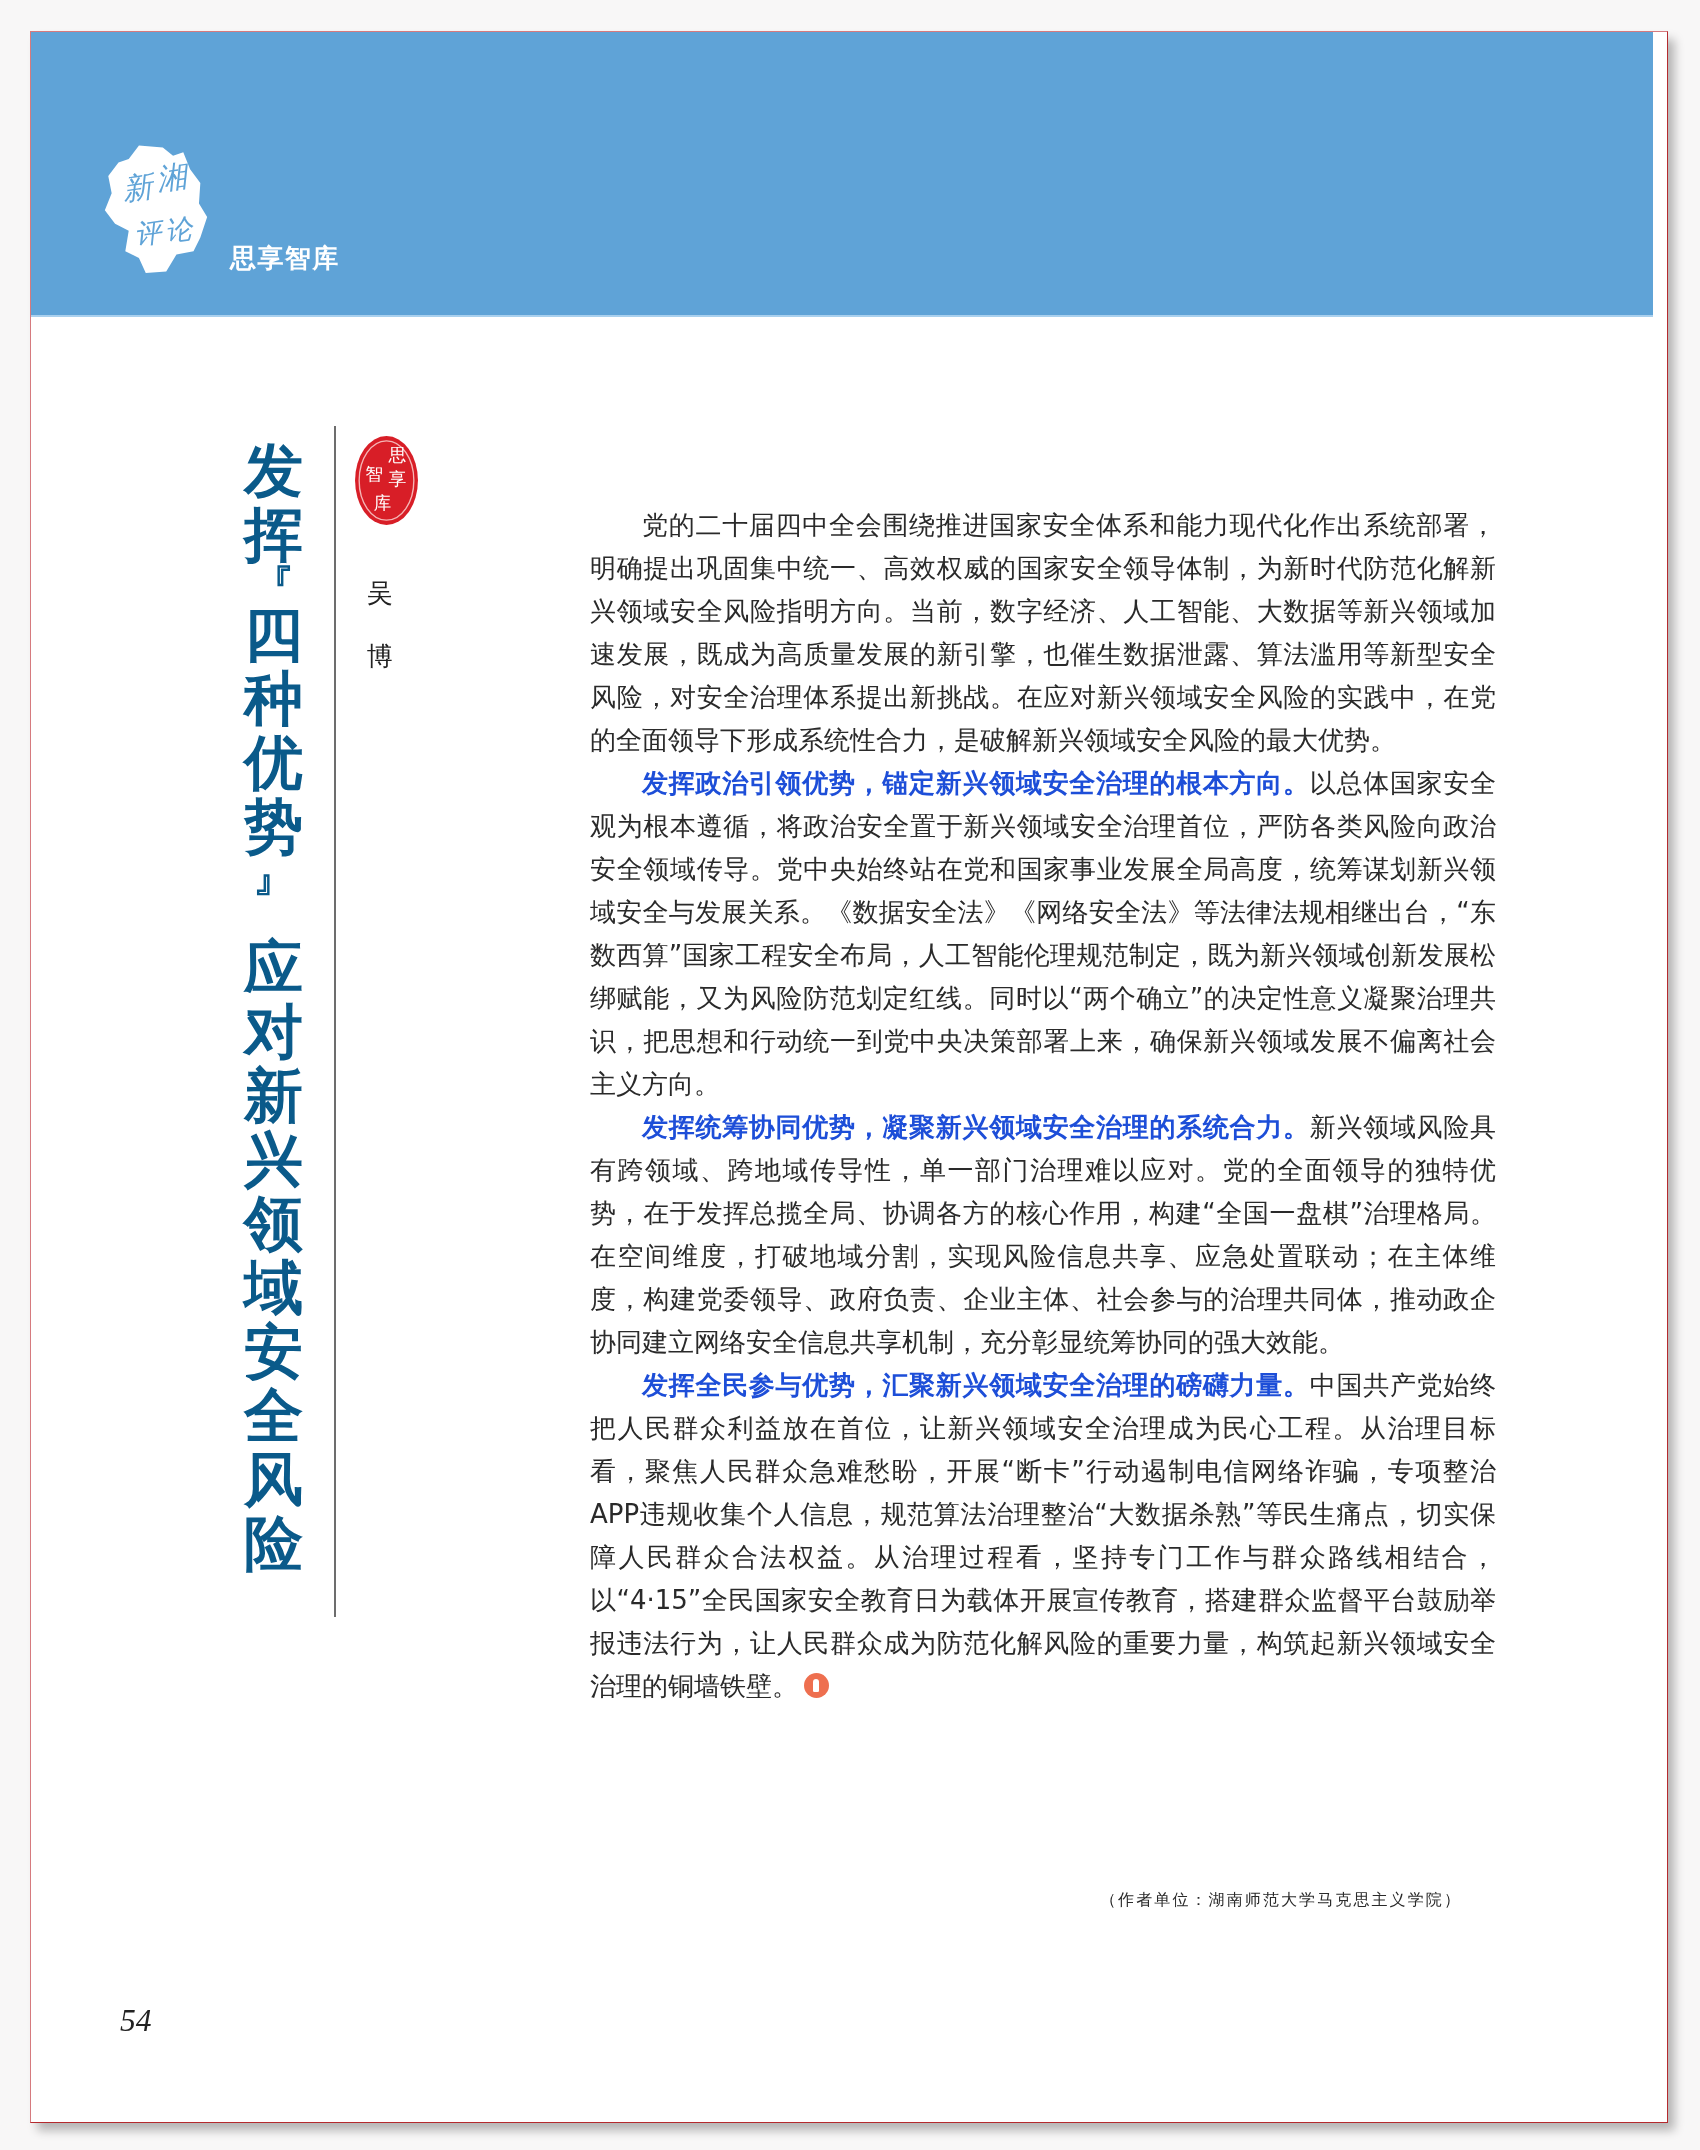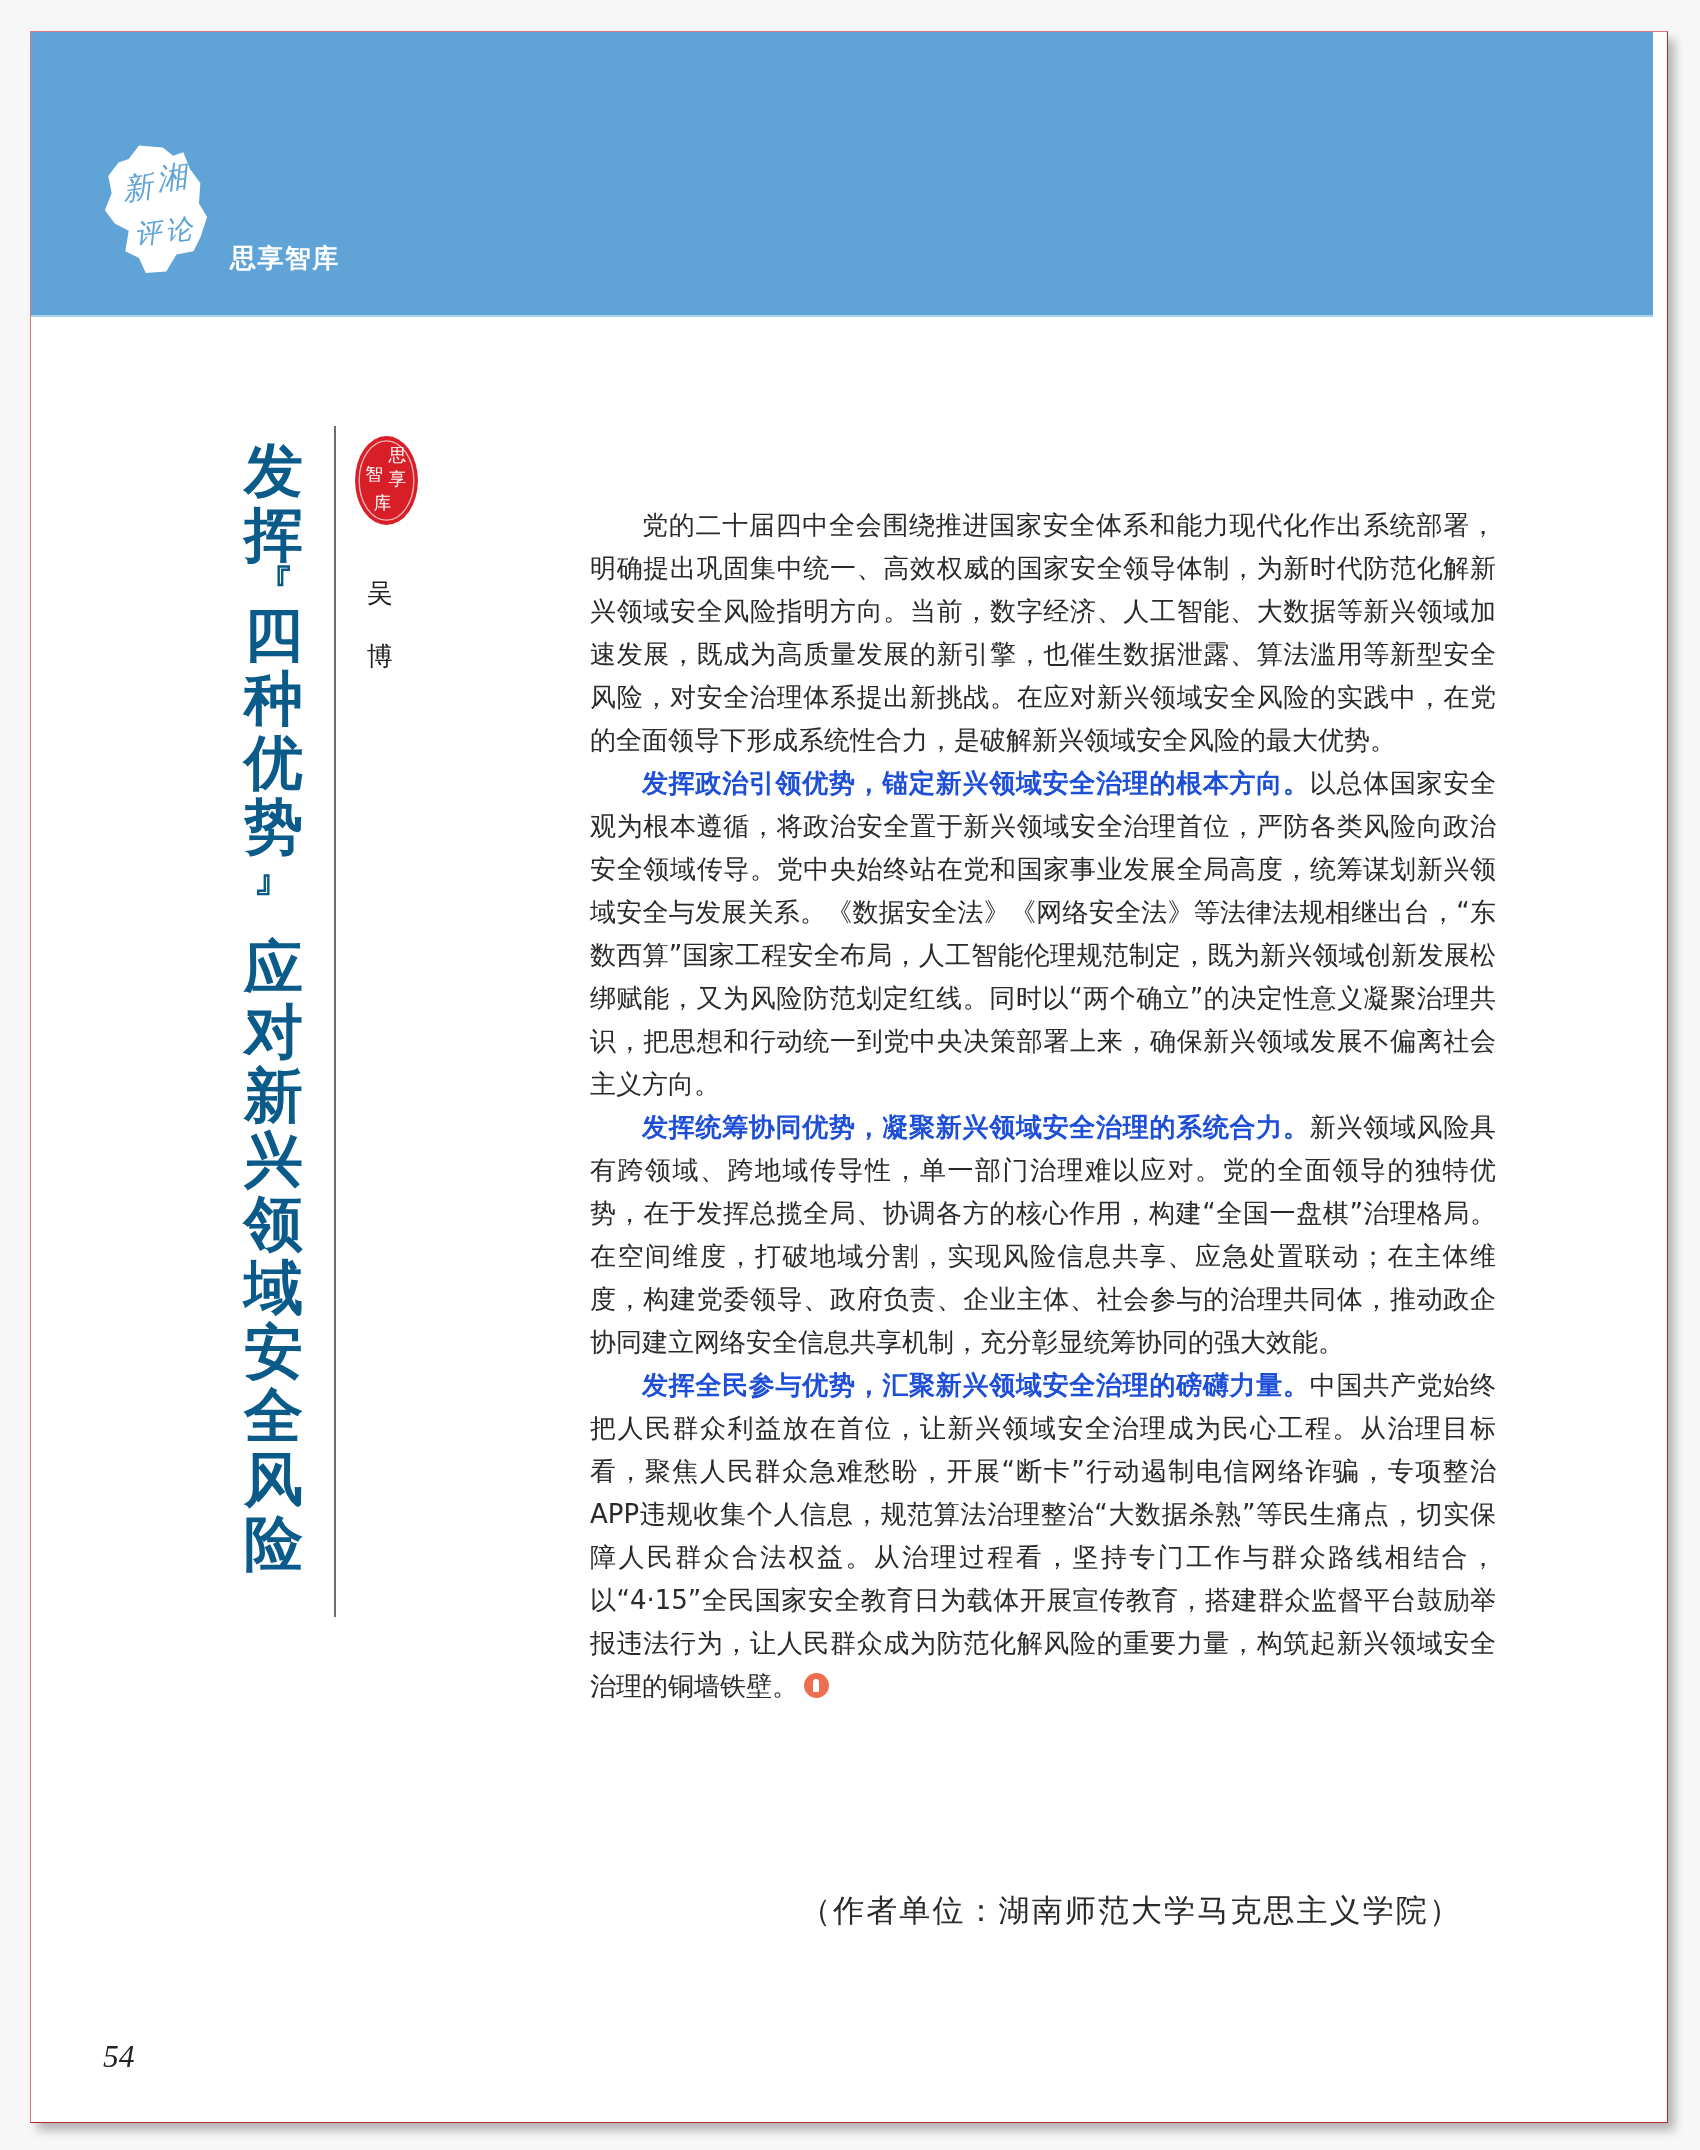--- a/index.html
+++ b/index.html
@@ -100,32 +100,31 @@
   }
   .end-mark::after {
     content:""; position:absolute; left:9px; top:6.8px;
     width:6.8px; height:12.3px; border-radius:3.4px 3.4px 1.4px 1.4px;
     background:#fff;
   }
   .affiliation {
     position:absolute;
     right:205px; top:1858px;
     font-family:"DejaVu Serif", serif;
-    font-size:31px;
+    font-size:16px;
     color:#2a2a2a;
     letter-spacing:2.1px;
   }
   .page-number {
     position:absolute;
-    left:72px; top:1971px;
+    left:89px; top:1971px;
     font-family:"Liberation Serif", serif;
     font-style:italic;
     font-size:31.5px;
     color:#222;
-    margin-top:36px;
   }
 </style>
 </head>
 <body>
 
 <div class="page">
 
   <div class="header-band">
     <svg class="logo" viewBox="0 0 170 195">
       <path d="M60 5 L95 8 L110 20 L125 15 L135 40 L150 60 L148 90 L160 110 L150 140 L140 160 L115 165 L100 190 L70 192 L60 170 L40 160 L45 130 L25 120 L10 100 L20 75 L15 50 L30 30 L45 25 Z" fill="#ffffff"></path>

